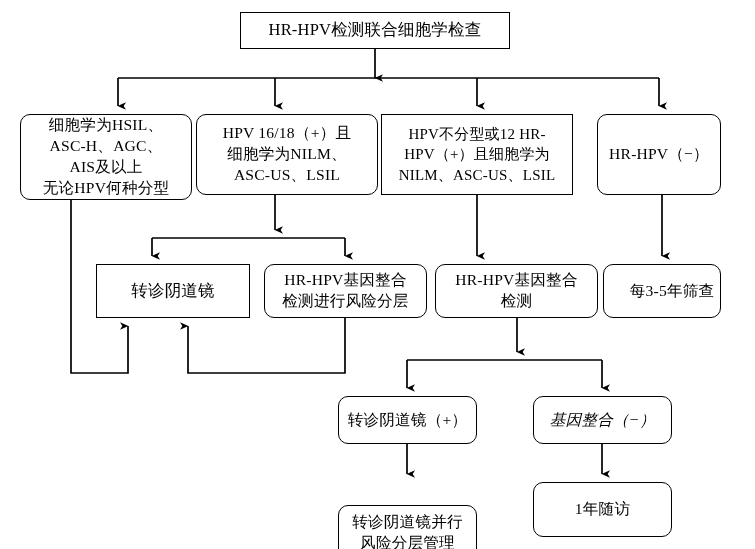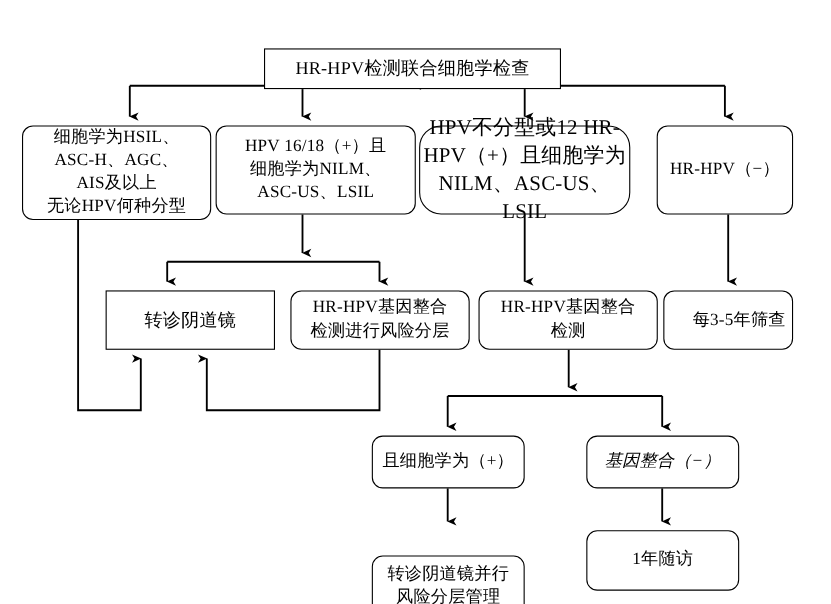--- a/index.html
+++ b/index.html
@@ -41,21 +41,21 @@
     display: block;
     width: 100%;
     line-height: 1.34;
     letter-spacing: 0.2px;
     padding: 0 3px;
     box-sizing: border-box;
     white-space: pre-line;
   }
   .fs-17 { font-size: 16.5px; }
   .fs-16 { font-size: 15.6px; border-radius: 10px; }
-  .fs-15 { font-size: 19px; border-radius: 20px; }
+  .fs-15 { font-size: 15px; }
 </style>
 </head>
 <body>
 
 <div id="chart-root">
 
   <svg id="edge-layer" width="755" height="549" viewBox="0 0 755 549" xmlns="http://www.w3.org/2000/svg">
     <defs>
       <marker id="arrowdown" markerWidth="10" markerHeight="10" refX="5" refY="8.4" orient="auto" markerUnits="userSpaceOnUse">
         <path d="M1.2,0.4 L5,8.8 L8.8,0.4 L5,2.7 Z" fill="#000000"></path>
@@ -94,21 +94,21 @@
       <path d="M407,360 L407,388" marker-end="url(#arrowdown)"></path>
       <path d="M602,360 L602,388" marker-end="url(#arrowdown)"></path>
 
       <path d="M407,444 L407,474" marker-end="url(#arrowdown)"></path>
 
       <path d="M602,444 L602,474" marker-end="url(#arrowdown)"></path>
 
     </g>
   </svg>
 
-  <div class="node fs-17" style="left: 240px; top: 12px; width: 270px; height: 37px; margin-top: 32px;">
+  <div class="node fs-17" style="left: 240px; top: 12px; width: 270px; height: 37px;">
     <span class="node-text">HR-HPV检测联合细胞学检查</span>
   </div>
   <div class="node fs-16" style="left: 20px; top: 114px; width: 172px; height: 86px;">
     <span class="node-text">细胞学为HSIL、
 ASC-H、AGC、
 AIS及以上
 无论HPV何种分型</span>
   </div>
   <div class="node fs-16" style="left: 196px; top: 114px; width: 182px; height: 81px;">
     <span class="node-text">HPV 16/18（+）且
@@ -131,21 +131,21 @@
 检测进行风险分层</span>
   </div>
   <div class="node fs-16" style="left: 435px; top: 264px; width: 163px; height: 54px;">
     <span class="node-text">HR-HPV基因整合
 检测</span>
   </div>
   <div class="node fs-16" style="left: 603px; top: 264px; width: 118px; height: 54px; padding-left: 20px;">
     <span class="node-text">每3-5年筛查</span>
   </div>
   <div class="node fs-16" style="left: 338px; top: 396px; width: 139px; height: 48px;">
-    <span class="node-text">且细胞学为（+）</span>
+    <span class="node-text">转诊阴道镜（+）</span>
   </div>
   <div class="node fs-16" style="left: 533px; top: 396px; width: 139px; height: 48px; font-style: italic;">
     <span class="node-text">基因整合（−）</span>
   </div>
   <div class="node fs-16" style="left: 338px; top: 482px; width: 139px; height: 55px; margin-top: 23px;">
     <span class="node-text">转诊阴道镜并行
 风险分层管理</span>
   </div>
   <div class="node fs-16" style="left: 533px; top: 482px; width: 139px; height: 55px; text-align: center;">
     <span class="node-text">1年随访</span>

